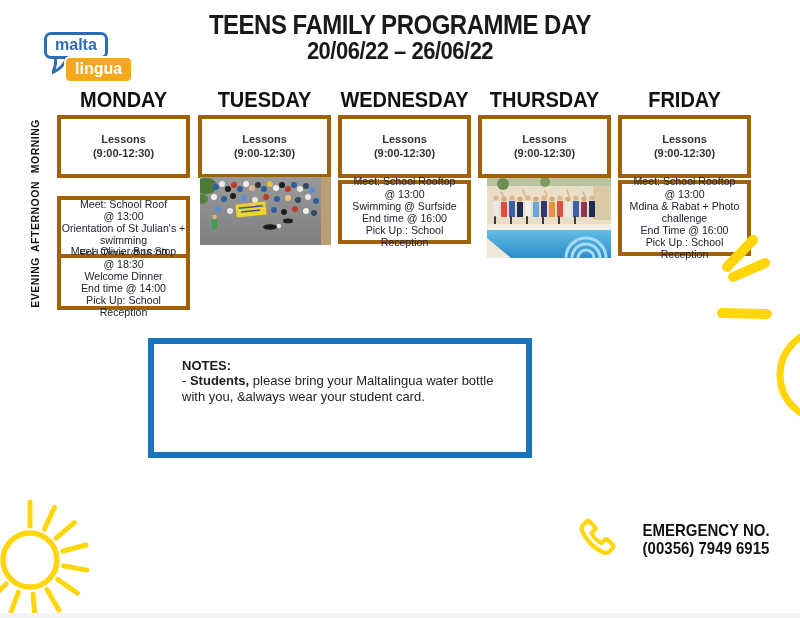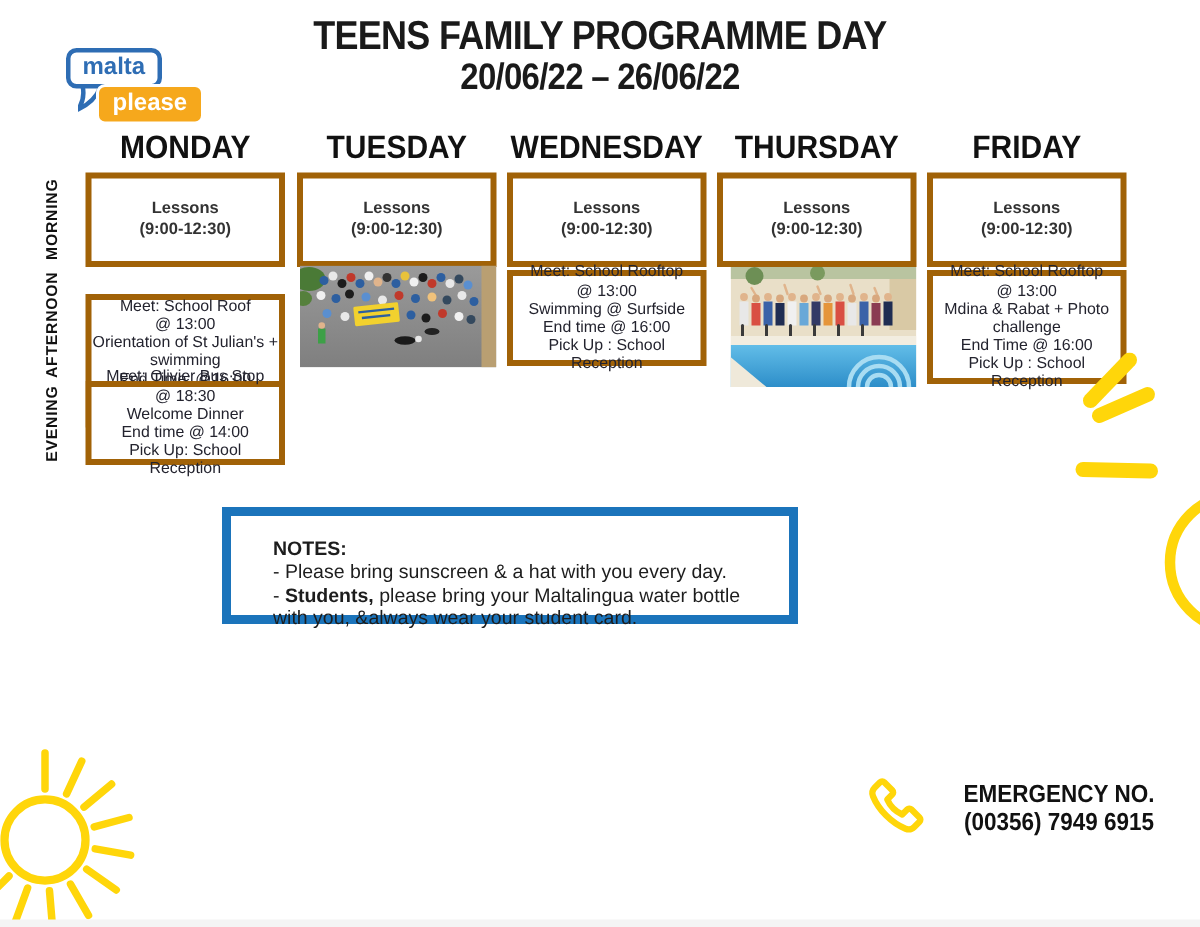--- a/index.html
+++ b/index.html
@@ -35,21 +35,21 @@
   .cell { position:absolute; background:#fff; border:4px solid #a16207;
           display:flex; align-items:center; justify-content:center; text-align:center; }
   .cell .txt { white-space:pre-line; }
   .morning-cell { border-width:4px; }
   .morning-cell .txt { font-size:11px; font-weight:bold; color:#333; line-height:1.2; }
   .act-cell .txt { font-size:10.6px; color:#23232e; line-height:1.15; }
 
   .photo { position:absolute; overflow:hidden; }
 
   
-  .notes-box { position:absolute; left:148px; top:338px; width:384px; height:78px;
+  .notes-box { position:absolute; left:148px; top:338px; width:384px; height:120px;
                border:6px solid #1B74BB; background:#fff; padding:14px 6px 0 28px;
                font-size:13px; line-height:1.18; color:#1d1d1d; }
   .notes-heading { font-weight:bold; }
   .notes-bold { font-weight:bold;text-align:center; }
 
   
   .emergency { position:absolute; left:620px; top:522px; width:172px; text-align:center;
                font-weight:bold; font-size:15px; line-height:1.15; color:#111;
                transform:scaleY(1.1); }
   .phone-wrap { position:absolute; left:576px; top:514px; width:44px; height:44px; }
@@ -60,21 +60,21 @@
 </head>
 <body>
 
 <div id="page">
 
   <div class="logo">
     <div class="logo-malta">malta</div>
     <svg class="logo-tail" width="18" height="20" viewBox="0 0 18 20">
       <path d="M3 1 Q5 10 0 17 Q11 12 15 2" fill="#ffffff" stroke="#2E6DB4" stroke-width="3" stroke-linejoin="round"></path>
     </svg>
-    <div class="logo-lingua">please</div>
+    <div class="logo-lingua">lingua</div>
   </div>
 
   <div class="title-block">
     <div class="title-main">TEENS FAMILY PROGRAMME DAY</div>
     <div class="title-date">20/06/22 – 26/06/22</div>
   </div>
 
   <div class="day-header" style="left:57px;">MONDAY</div>
   <div class="day-header" style="left:198px;">TUESDAY</div>
   <div class="day-header" style="left:338px;">WEDNESDAY</div>
@@ -270,21 +270,20 @@
   <div class="cell act-cell" style="left:57px;top:254px;width:133px;height:56px;">
       <span class="txt">Meet: Olivier Bus Stop
 @ 18:30
 Welcome Dinner
 End time @ 14:00
 Pick Up: School Reception</span>
     </div>
 
   <div class="notes-box">
     <div class="notes-heading">NOTES:</div>
-    <div>- Please bring sunscreen &amp; a hat with you every day.</div>
     <div><span>- </span><span class="notes-bold">Students,</span><span> please bring your Maltalingua water bottle with you, &amp;always wear your student card.</span></div>
   </div>
 
   <div class="phone-wrap">
     <svg width="44" height="44" viewBox="0 0 44 44">
       <path d="M13.5 7.5 L19 13 C19.7 13.7 19.6 14.9 18.8 15.7 L15.5 19 C17.5 23.5 21 27 25.5 29 L28.8 25.7 C29.6 24.9 30.8 24.8 31.5 25.5 L37 31 C37.8 31.8 37.8 33 37 33.8 L33.5 37.3 C32 38.8 29.7 39.3 27.7 38.5 C18.5 34.8 9.7 26 6 16.8 C5.2 14.8 5.7 12.5 7.2 11 L10.7 7.5 C11.5 6.7 12.7 6.7 13.5 7.5 Z" fill="#ffffff" stroke="#FFD60A" stroke-width="4.2" stroke-linejoin="round"></path>
     </svg>
   </div>
   <div class="emergency">
     <div>EMERGENCY NO.</div>

